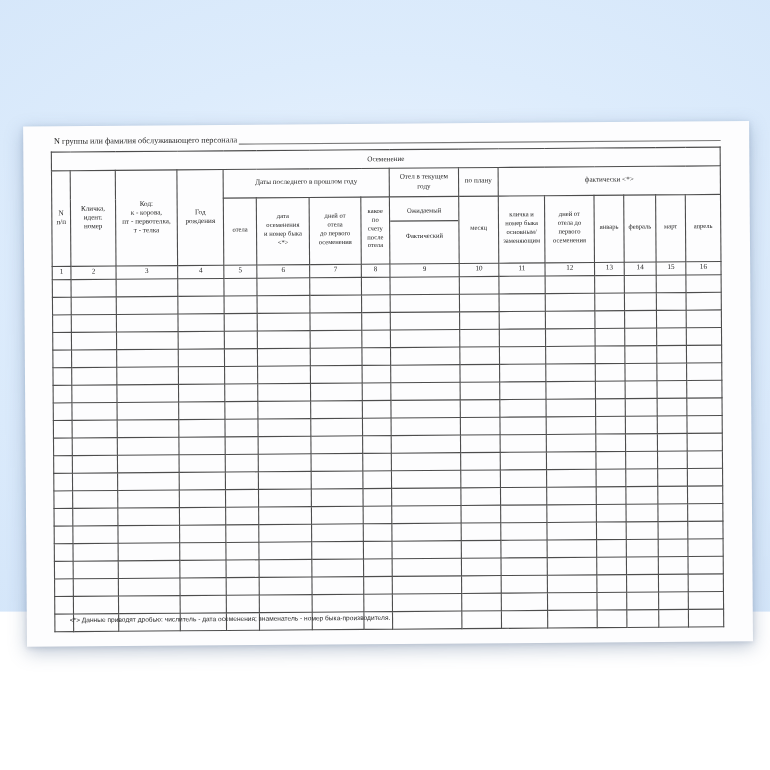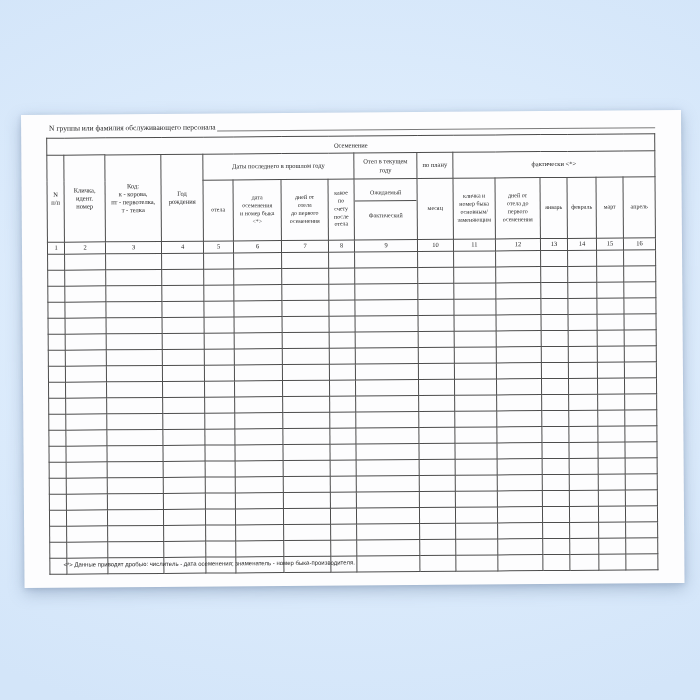--- a/index.html
+++ b/index.html
@@ -3,21 +3,21 @@
 <meta charset="utf-8">
 <style>
   * { margin: 0; padding: 0; box-sizing: border-box; }
   html, body { width: 700px; height: 700px; overflow: hidden; }
   body {
     font-family: "Liberation Serif", serif;
     color: #1f1f1f;
   }
   .page-background {
     position: relative;
-    width: 700px; height: 700px;
+    width: 700px; height: 556px;
     background:
       radial-gradient(ellipse 620px 420px at 50% 46%, #ecf4fe 0%, #ddecfc 48%, #d3e5f9 100%);
   }
   .sheet {
     position: absolute;
     left: 21px; top: 115px;
     width: 660px; height: 473px;
     background: #fdfdfe;
     transform: rotate(-0.43deg);
     transform-origin: top left;

